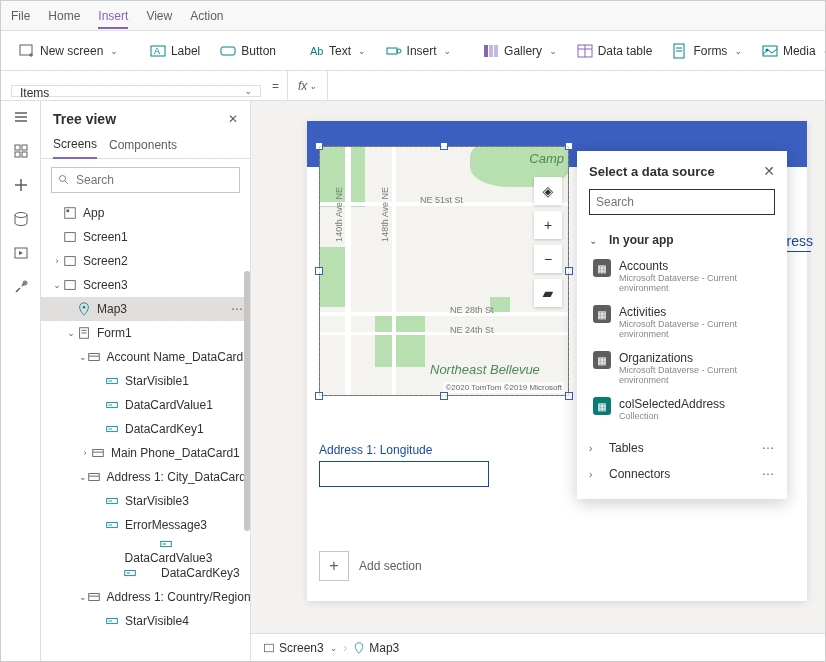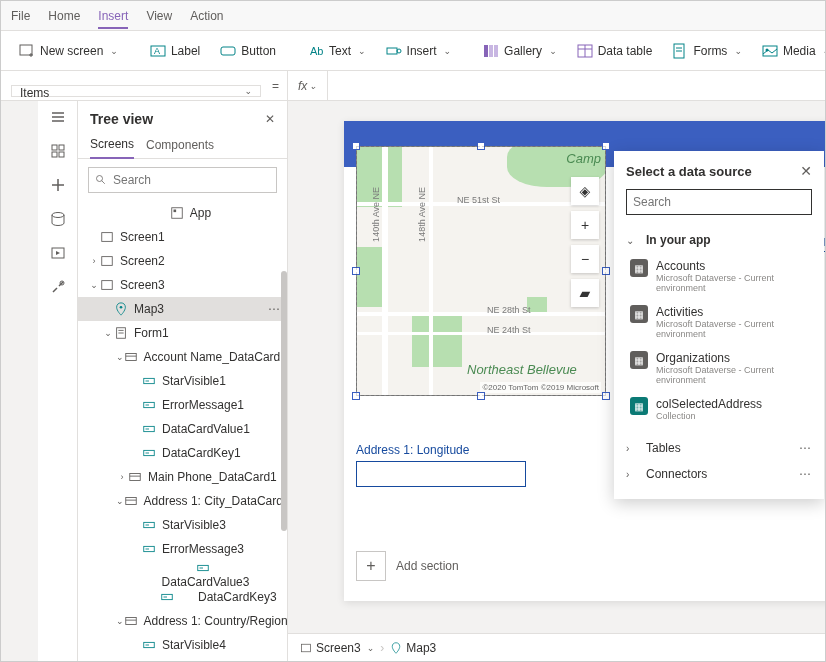--- a/index.html
+++ b/index.html
@@ -18,21 +18,21 @@
 .chev { font-size: 9px; color: #605e5c; margin-left: 2px; }
 
 
 .formulabar { height: 30px; background: #fff; border-bottom: 1px solid #e1dfdd; display: flex; align-items: stretch; }
 .prop-select { width: 250px; border: 1px solid #e1dfdd; margin: 14px 3px 3px 10px; display: flex; align-items: flex-start; padding: 0 8px; justify-content: space-between; background: #fff; }
 .eq { padding: 0 8px; display: flex; align-items: center; color: #605e5c; }
 .fx { padding: 0 10px; display: flex; align-items: center; font-style: italic; color: #605e5c; border-left: 1px solid #e1dfdd; border-right: 1px solid #e1dfdd; }
 .formula-input { flex: 1; border: none; padding: 0 8px; }
 
 
-.main { display: flex; height: calc(100% - 100px); padding-left: 37px; }
+.main { display: flex; height: calc(100% - 100px); }
 
 
 .leftrail { width: 40px; background: #fff; border-right: 1px solid #e1dfdd; display: flex; flex-direction: column; align-items: center; padding-top: 8px; gap: 18px; }
 .leftrail .rail-icon { width: 16px; height: 16px; color: #605e5c; cursor: pointer; display: flex; align-items: center; justify-content: center; }
 
 
 .treepanel { width: 210px; background: #fff; border-right: 1px solid #e1dfdd; display: flex; flex-direction: column; position: relative; }
 .treehead { display: flex; justify-content: space-between; align-items: center; padding: 10px 12px 4px; }
 .treehead h3 { font-size: 14px; font-weight: 600; }
 .treetabs { display: flex; gap: 12px; padding: 6px 12px 0; border-bottom: 1px solid #e1dfdd; align-items: flex-end; }
@@ -279,21 +279,21 @@
       <span>Components</span>
     </div>
     <div class="tree-search">
       <span style="width:12px;height:12px;"><svg viewBox="0 0 16 16">
             <circle cx="6" cy="6" r="4" fill="none" stroke="#605e5c"></circle>
             <line x1="9" y1="9" x2="13" y2="13" stroke="#605e5c"></line>
           </svg></span>
       <input placeholder="Search" style="">
     </div>
     <div class="treelist" id="treelist">
-        <div class="treerow" style="padding-left: 10px; justify-content: center;">
+        <div class="treerow" style="padding-left: 10px;">
           <span class="caret"></span>
           <span class="ticon">
             <svg viewBox="0 0 16 16">
               <rect x="2" y="2" width="12" height="12" fill="none" stroke="#605e5c"></rect>
               <rect x="4" y="4" width="3" height="3" fill="#605e5c"></rect>
             </svg>
           </span>
           <span>App</span>
         </div>
         <div class="treerow" style="padding-left: 10px;">
@@ -357,30 +357,20 @@
         </div>
         <div class="treerow" style="padding-left: 52px;">
           <span class="caret"></span>
           <span class="ticon">
             <svg viewBox="0 0 16 16">
               <rect x="2" y="5" width="12" height="6" fill="none" stroke="#038387"></rect>
               <line x1="4" y1="8" x2="8" y2="8" stroke="#038387"></line>
             </svg>
           </span>
           <span>StarVisible1</span>
-        </div>
-        <div class="treerow" style="padding-left: 52px;">
-          <span class="caret"></span>
-          <span class="ticon">
-            <svg viewBox="0 0 16 16">
-              <rect x="2" y="5" width="12" height="6" fill="none" stroke="#038387"></rect>
-              <line x1="4" y1="8" x2="8" y2="8" stroke="#038387"></line>
-            </svg>
-          </span>
-          <span>ErrorMessage1</span>
         </div>
         <div class="treerow" style="padding-left: 52px;">
           <span class="caret"></span>
           <span class="ticon">
             <svg viewBox="0 0 16 16">
               <rect x="2" y="5" width="12" height="6" fill="none" stroke="#038387"></rect>
               <line x1="4" y1="8" x2="8" y2="8" stroke="#038387"></line>
             </svg>
           </span>
           <span>DataCardValue1</span>

